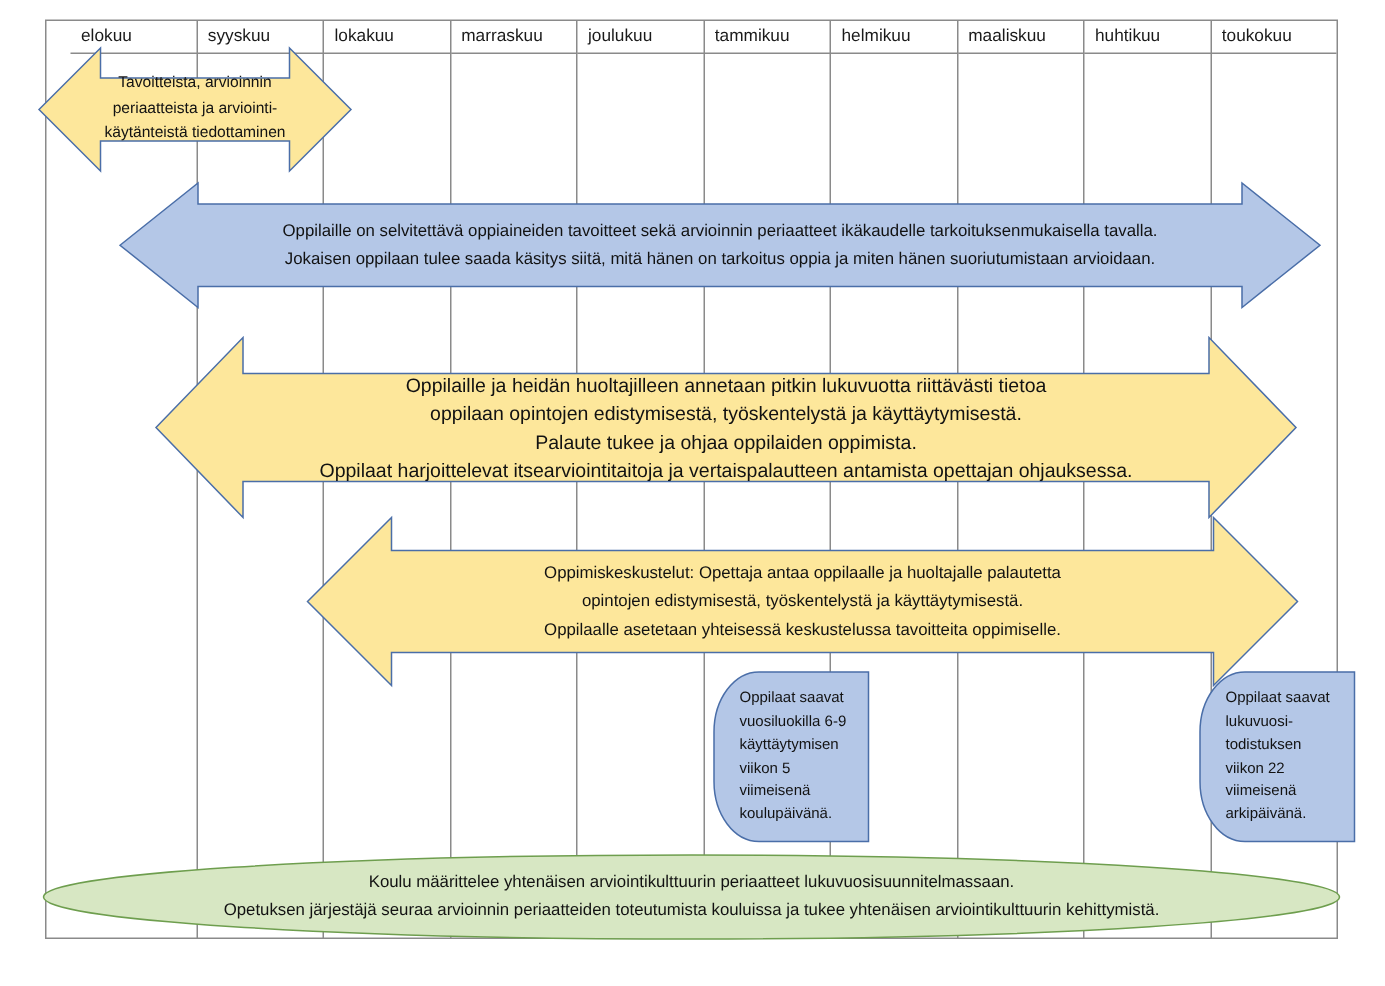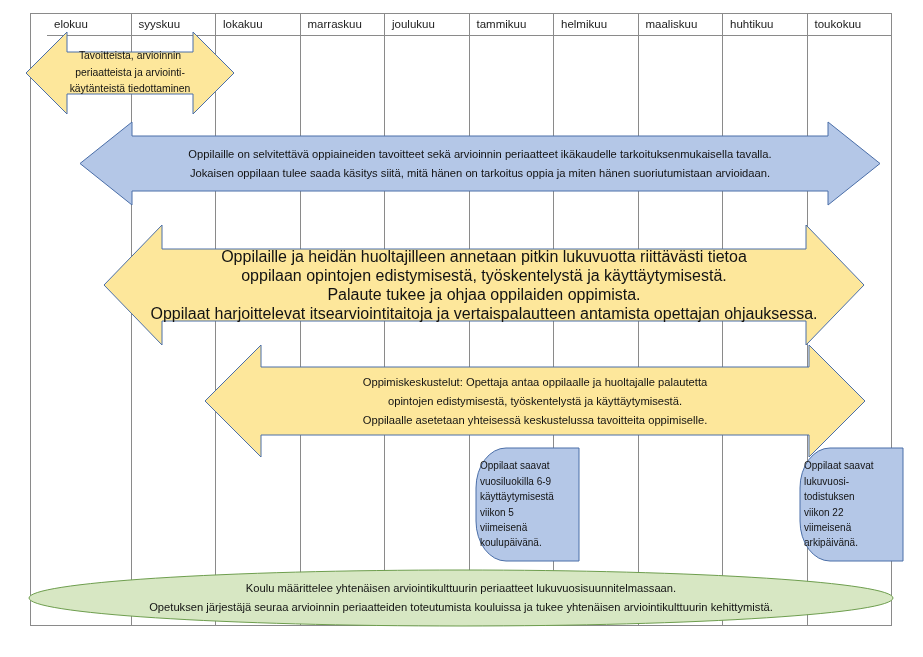--- a/index.html
+++ b/index.html
@@ -81,34 +81,34 @@
   .shape-text .ln { white-space: nowrap; }
 
   
   #arrow-goals        { left: 26px;  top: 32px;  width: 208px; height: 82px; }
   #arrow-goals .shape-text { font-size: 10.4px; line-height: 16.5px; }
 
   #arrow-clarify      { left: 80px;  top: 122px; width: 800px; height: 83px; }
   #arrow-clarify .shape-text { font-size: 11.2px; line-height: 19px; }
 
   #arrow-feedback     { left: 104px; top: 225px; width: 760px; height: 120px; }
-  #arrow-feedback .shape-text { font-size: 16px; line-height: 19px; }
+  #arrow-feedback .shape-text { font-size: 13px; line-height: 19px; }
 
   #arrow-discussions  { left: 205px; top: 345px; width: 660px; height: 112px; }
   #arrow-discussions .shape-text { font-size: 11.2px; line-height: 19px; }
 
   
   #box-mid-report  { left: 476px; top: 448px; width: 103px; height: 113px; }
   #box-year-report { left: 800px; top: 448px; width: 103px; height: 113px; }
   .callout-box .shape-text {
     align-items: flex-start;
     justify-content: center;
     font-size: 10px;
     line-height: 15.4px;
-    padding-left: 4px;
+    padding-left: 17px;
     box-sizing: border-box;
     text-align: left;
   }
 
   
   #oval-culture { left: 28px; top: 569px; width: 866px; height: 58px; }
   #oval-culture .shape-text { font-size: 11.2px; line-height: 19px; }
 </style>
 </head>
 <body>
@@ -186,21 +186,21 @@
     </div>
   </div>
 
   <div class="shape callout-box" id="box-mid-report">
     <svg viewBox="0 0 103 113" width="103" height="113" preserveAspectRatio="none">
       <path d="M 103,0 L 30,0 A 30,40 0 0 0 0,40 L 0,73 A 30,40 0 0 0 30,113 L 103,113 Z" fill="#b4c7e7" stroke="#4a6ea8" stroke-width="1"></path>
     </svg>
     <div class="shape-text">
       <span class="ln">Oppilaat saavat</span>
       <span class="ln">vuosiluokilla 6-9</span>
-      <span class="ln">käyttäytymisestä</span>
+      <span class="ln">käyttäytymisen</span>
       <span class="ln">viikon 5</span>
       <span class="ln">viimeisenä</span>
       <span class="ln">koulupäivänä.</span>
     </div>
   </div>
 
   <div class="shape callout-box" id="box-year-report">
     <svg viewBox="0 0 103 113" width="103" height="113" preserveAspectRatio="none">
       <path d="M 103,0 L 30,0 A 30,40 0 0 0 0,40 L 0,73 A 30,40 0 0 0 30,113 L 103,113 Z" fill="#b4c7e7" stroke="#4a6ea8" stroke-width="1"></path>
     </svg>

